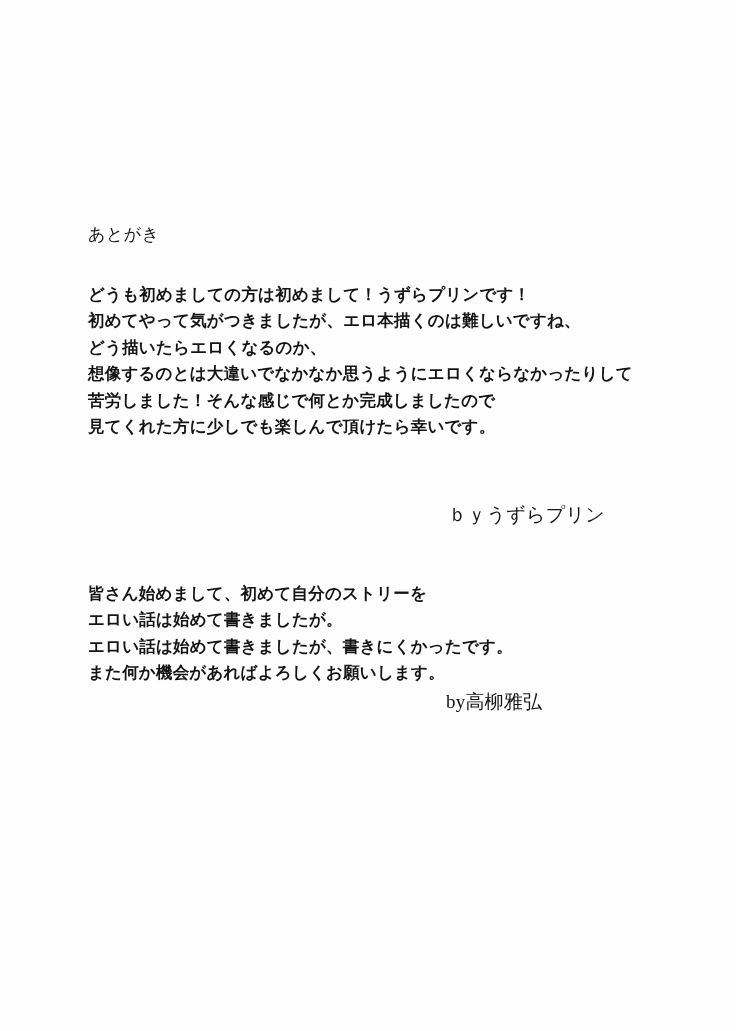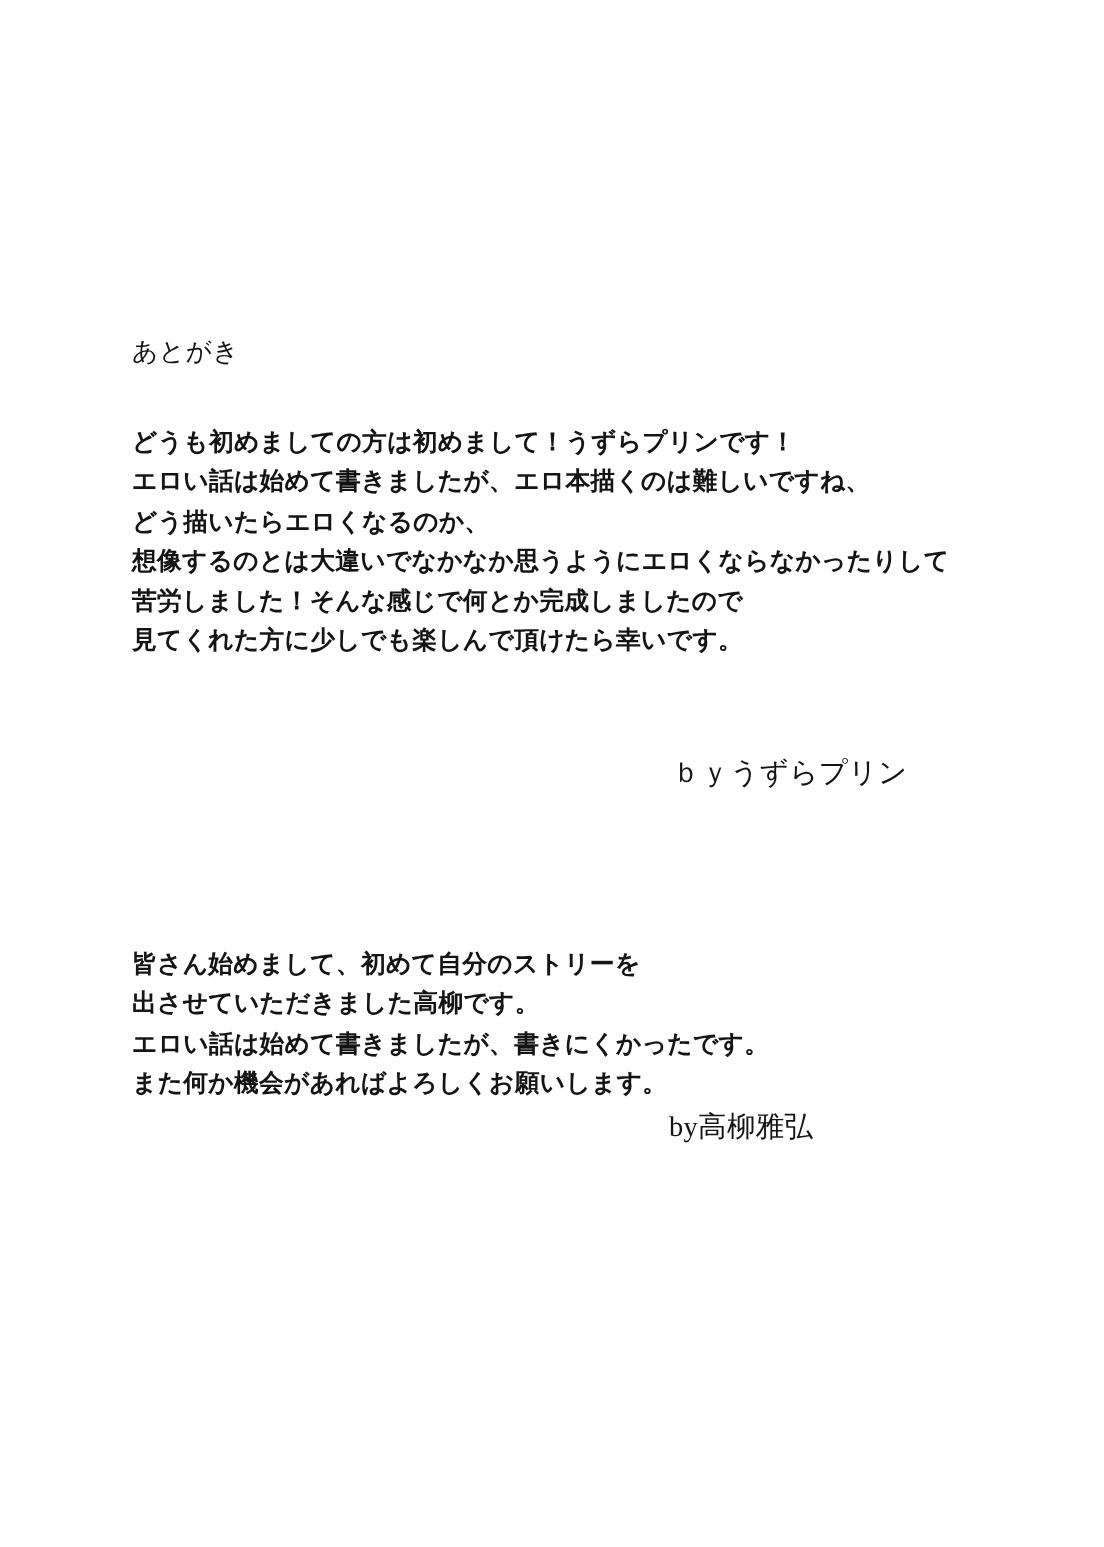--- a/index.html
+++ b/index.html
@@ -45,52 +45,52 @@
     white-space: pre;
     font-weight: bold;
   }
   .signature-1 {
     font-size: 19px;
     letter-spacing: 0.3px;
     margin: 61px 0 0 0;
     padding-left: 360px;
   }
   .block-2 {
-    margin-top: 102px;
+    margin-top: 53px;
   }
   .signature-2 {
     font-size: 19px;
     letter-spacing: 0.2px;
     margin: 2px 0 0 0;
     padding-left: 358px;
   }
 </style>
 </head>
 <body>
 
 <div class="page">
   <div class="content">
 
     <h1 class="heading">あとがき</h1>
 
     <p class="para">
       <span class="line">どうも初めましての方は初めまして！うずらプリンです！</span>
-      <span class="line">エロい話は始めて書きましたが、エロ本描くのは難しいですね、</span>
+      <span class="line">初めてやって気がつきましたが、エロ本描くのは難しいですね、</span>
       <span class="line">どう描いたらエロくなるのか、</span>
       <span class="line">想像するのとは大違いでなかなか思うようにエロくならなかったりして</span>
       <span class="line">苦労しました！そんな感じで何とか完成しましたので</span>
       <span class="line">見てくれた方に少しでも楽しんで頂けたら幸いです。</span>
     </p>
 
     <p class="signature-1">ｂｙうずらプリン</p>
 
     <div class="block-2">
       <p class="para">
         <span class="line">皆さん始めまして、初めて自分のストリーを</span>
-        <span class="line">出させていただきました高柳です。</span>
+        <span class="line">エロい話は始めて書きましたが。</span>
         <span class="line">エロい話は始めて書きましたが、書きにくかったです。</span>
         <span class="line">また何か機会があればよろしくお願いします。</span>
       </p>
       <p class="signature-2">by高柳雅弘</p>
     </div>
 
   </div>
 </div>
 
 </body></html>

